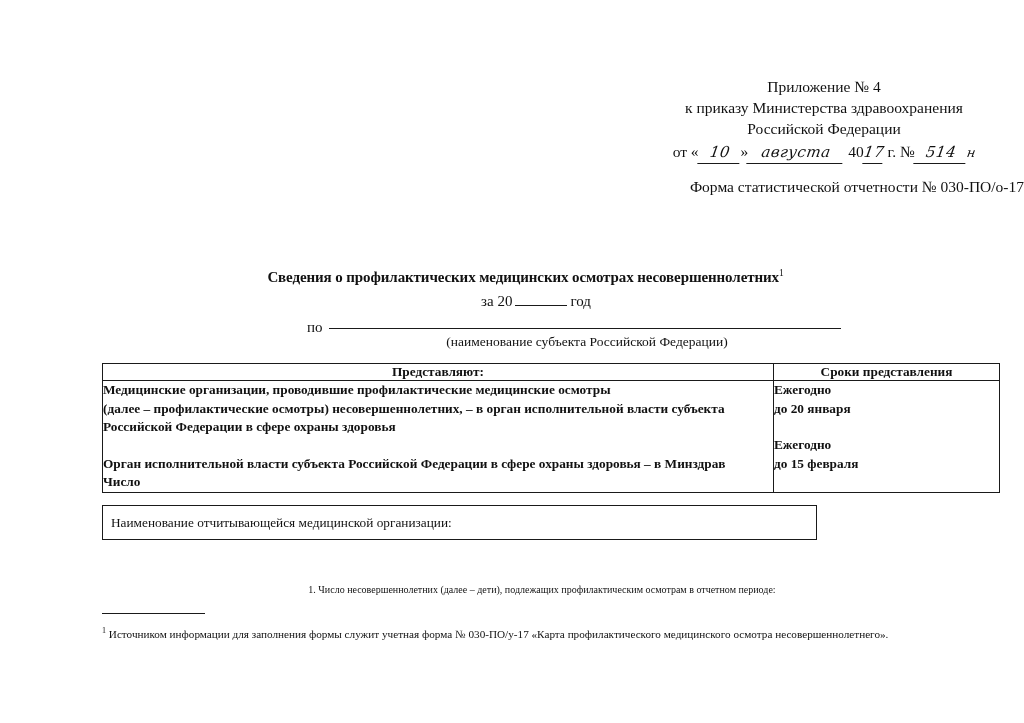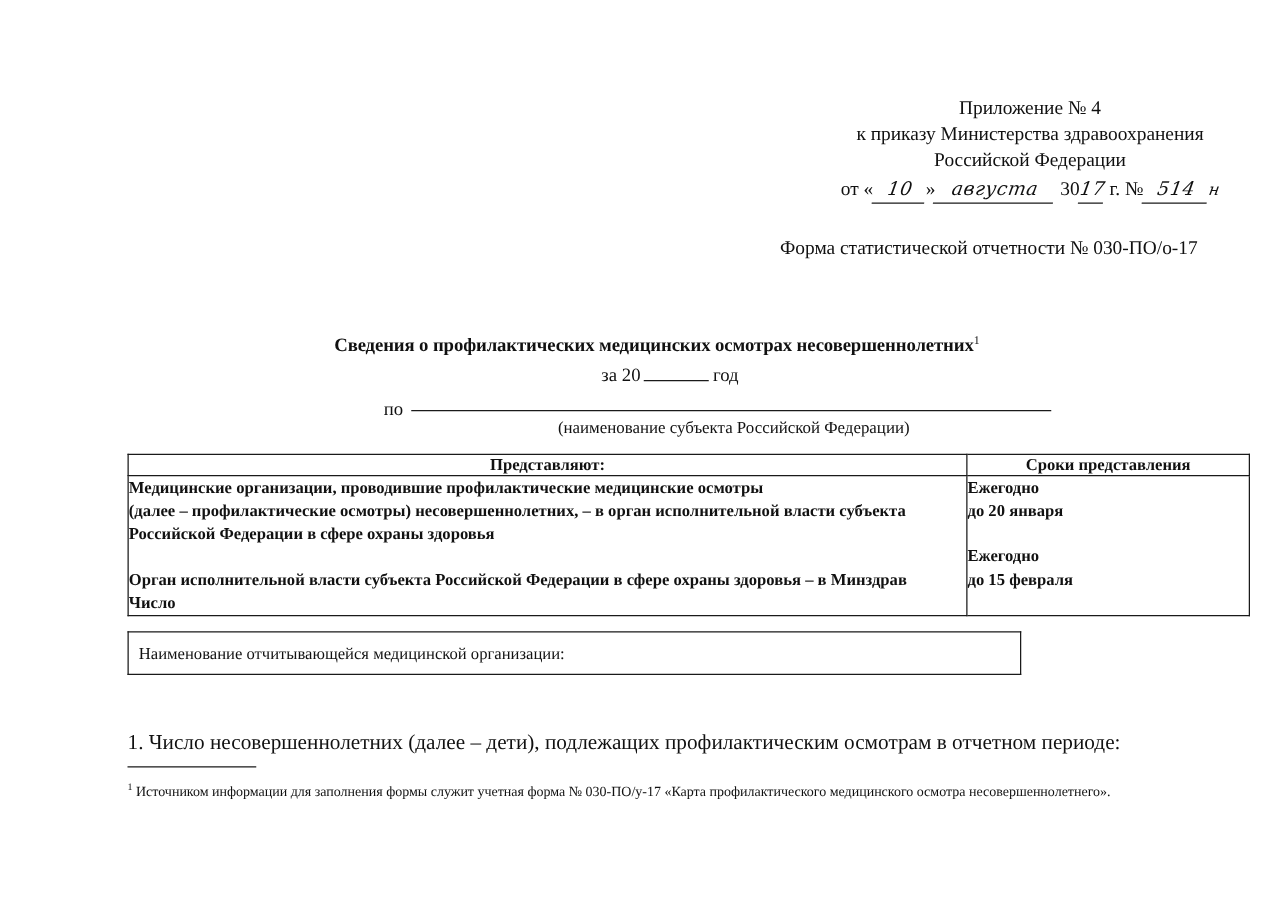--- a/index.html
+++ b/index.html
@@ -56,23 +56,23 @@
   .hand-suffix {
     font-family: "DejaVu Serif", serif;
     font-style: italic;
     font-size: 13px;
     transform: skewX(-9deg);
     display: inline-block;
   }
 
   .form-code {
     left: 600px;
-    top: 190px;
+    top: 178px;
     width: 400px;
-    text-align: left;
+    text-align: right;
     font-size: 15.5px;
     white-space: nowrap;
   }
 
   
   .doc-title {
     left: 0;
     top: 269px;
     width: 1003px;
     text-align: center;
@@ -174,21 +174,22 @@
     padding: 3px 8px;
     font-size: 13.3px;
     vertical-align: middle;
   }
 
   
   .item1 {
     left: 78px;
     top: 584px;
     width: 880px;
-    font-size: 17px;
+    font-size: 10px;
+    text-align: center;
   }
 
   
   .fn-rule {
     left: 78px;
     top: 613px;
     width: 103px;
     height: 0;
     border-top: 1px solid #1a1a1a;
   }
@@ -210,21 +211,21 @@
 
 <div class="page">
 
   <div class="abs hdr">
     <span class="hdr-line">Приложение № 4</span>
     <span class="hdr-line">к приказу Министерства здравоохранения</span>
     <span class="hdr-line">Российской Федерации</span>
 
     <div class="hdr-date">
       <span>от «</span><span class="fill-hand hand-day">10</span><span>»</span><span class="fill-hand hand-month">августа</span>
-      <span>30</span><span class="fill-hand hand-year">17</span>
+      <span>40</span><span class="fill-hand hand-year">17</span>
       <span>г. №</span><span class="fill-hand hand-num">514</span><span class="hand-suffix">н</span>
     </div>
   </div>
 
   <div class="abs form-code">Форма статистической отчетности № 030-ПО/о-17</div>
 
   <div class="abs doc-title"><span>Сведения о профилактических медицинских осмотрах несовершеннолетних</span><sup>1</sup></div>
 
   <div class="abs doc-subtitle">
     <span>за 20</span><span class="year-blank"></span><span>год</span>

